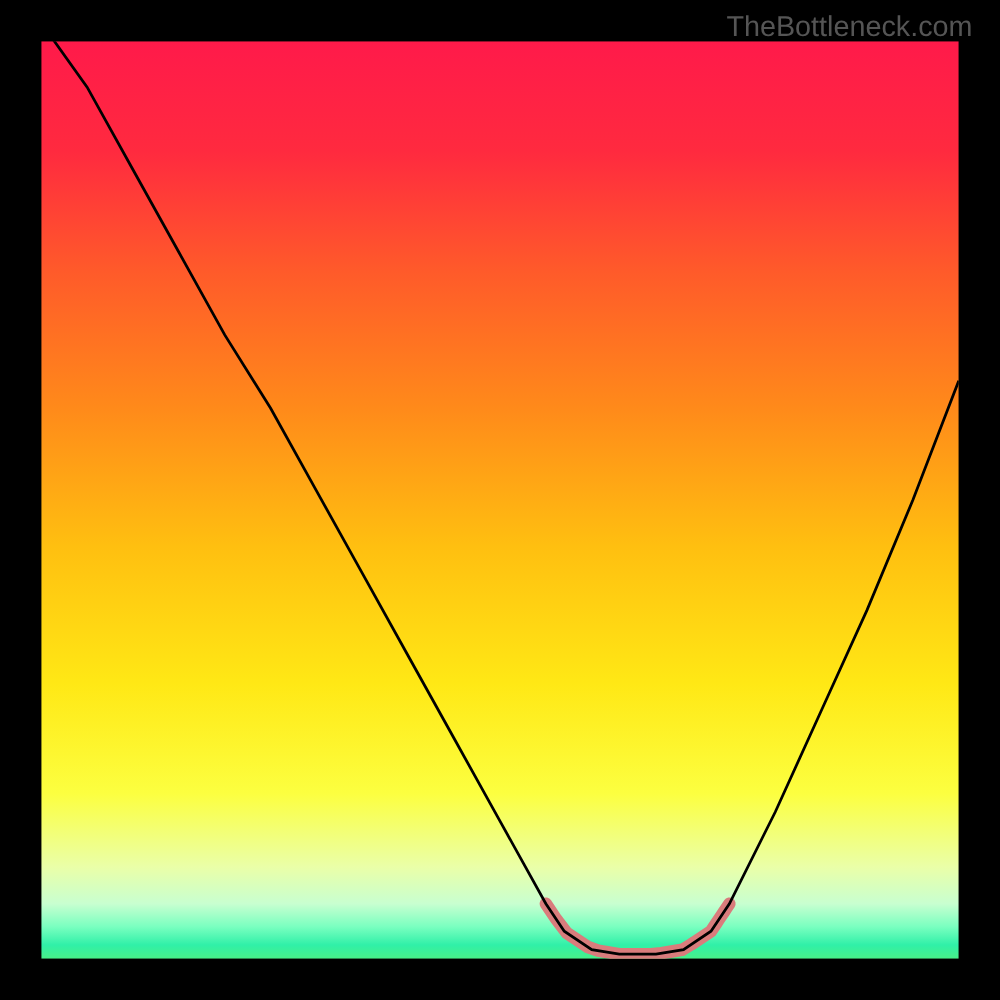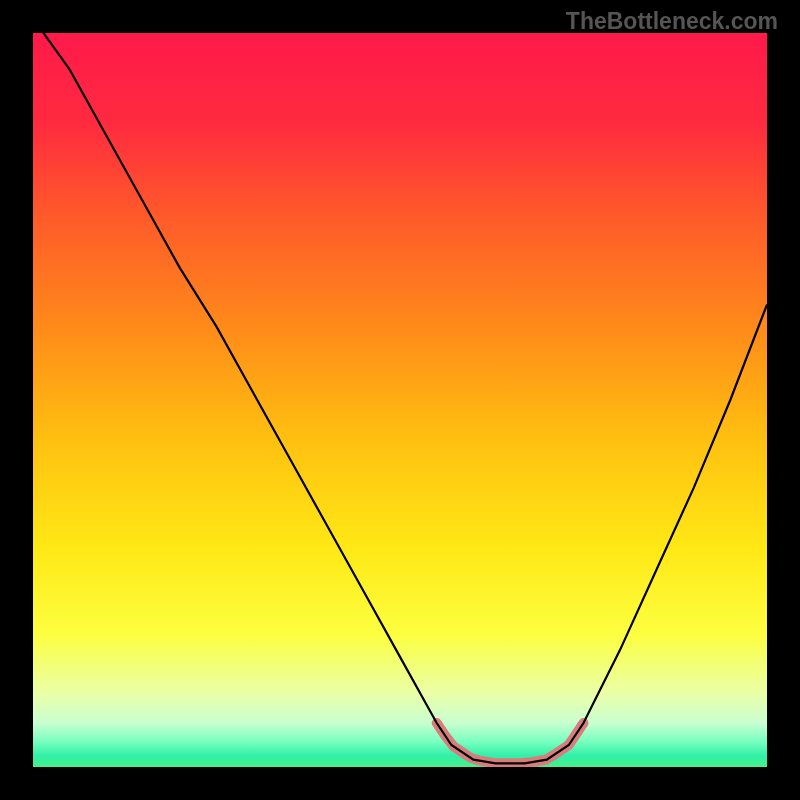--- a/index.html
+++ b/index.html
@@ -1,17 +1,17 @@
 <!DOCTYPE html>
 <html><head>
 <meta charset="utf-8">
 <style>
   * { margin: 0; padding: 0; box-sizing: border-box; }
   body { width: 800px; height: 800px; background: #000; position: relative; font-family: Arial, sans-serif; }
-  .watermark { position: absolute; top: 8px; right: 22px; color: #555; font-size: 23px; font-weight: 700; z-index: 10; margin-left: 12px; }
+  .watermark { position: absolute; top: 8px; right: 22px; color: #555; font-size: 23px; font-weight: 400; z-index: 10; margin-left: 12px; }
   .plot-area { position: absolute; top: 33px; left: 33px; width: 734px; height: 734px; }
   .gradient-bg { position: absolute; top: 0; left: 0; width: 100%; height: 100%; }
   svg.curve { position: absolute; top: 0; left: 0; width: 100%; height: 100%; }
 </style>
 </head>
 <body>
 
 <div class="watermark">TheBottleneck.com</div>
 
 <div class="plot-area">

